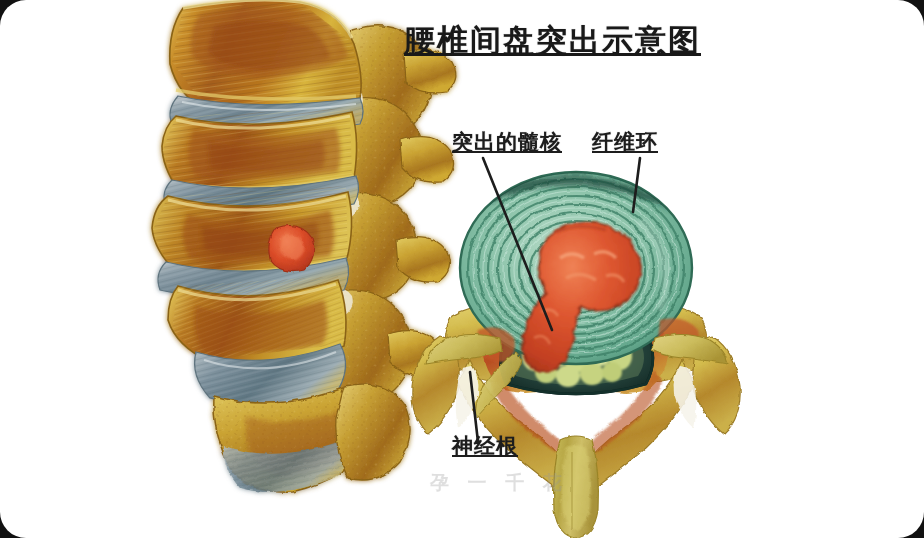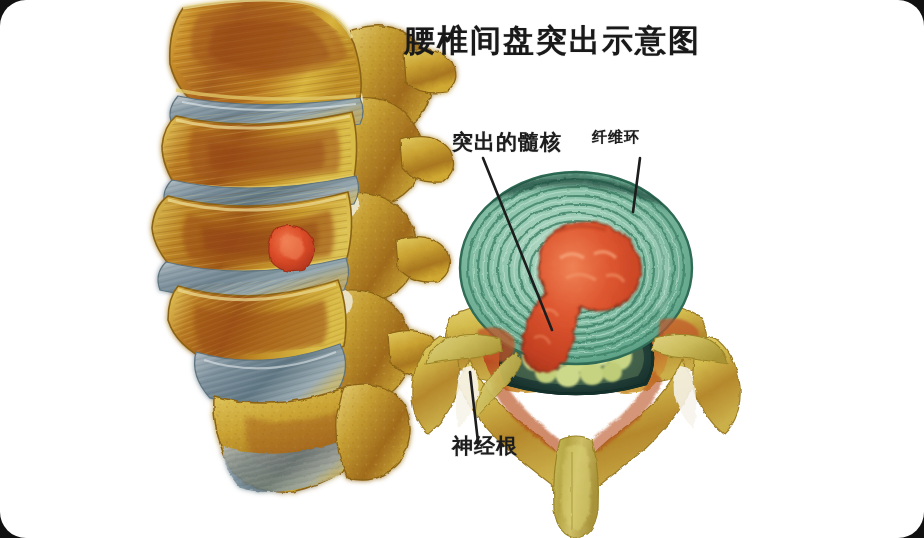--- a/index.html
+++ b/index.html
@@ -30,37 +30,38 @@
     height: 538px;
     display: block;
   }
   .anno-text {
     position: absolute;
     color: #1d1d1d;
     font-weight: bold;
     letter-spacing: 1px;
     white-space: nowrap;
     text-shadow: 0 0 1px rgba(60,60,60,0.45);
+    text-decoration: underline;
   }
   #diagram-title {
     left: 404px;
     top: 20px;
     font-size: 31px;
     letter-spacing: 2px;
     color: #191919;
   }
   #label-nucleus {
     left: 452px;
     top: 128px;
     font-size: 21px;
   }
   #label-annulus {
     left: 592px;
     top: 128px;
-    font-size: 15px;
+    font-size: 21px;
   }
   #label-nerve-root {
     left: 452px;
     top: 432px;
     font-size: 21px;
   }
   #watermark {
     position: absolute;
     left: 430px;
     top: 470px;
@@ -474,14 +475,15 @@
   </svg>
 
   <div class="anno-text" id="diagram-title">腰椎间盘突出示意图</div>
 
   <div class="anno-text" id="label-nucleus">突出的髓核</div>
 
   <div class="anno-text" id="label-annulus">纤维环</div>
 
   <div class="anno-text" id="label-nerve-root">神经根</div>
 
+  <div id="watermark">孕 一 千 花</div>
 
 </div>
 
 </body></html>

